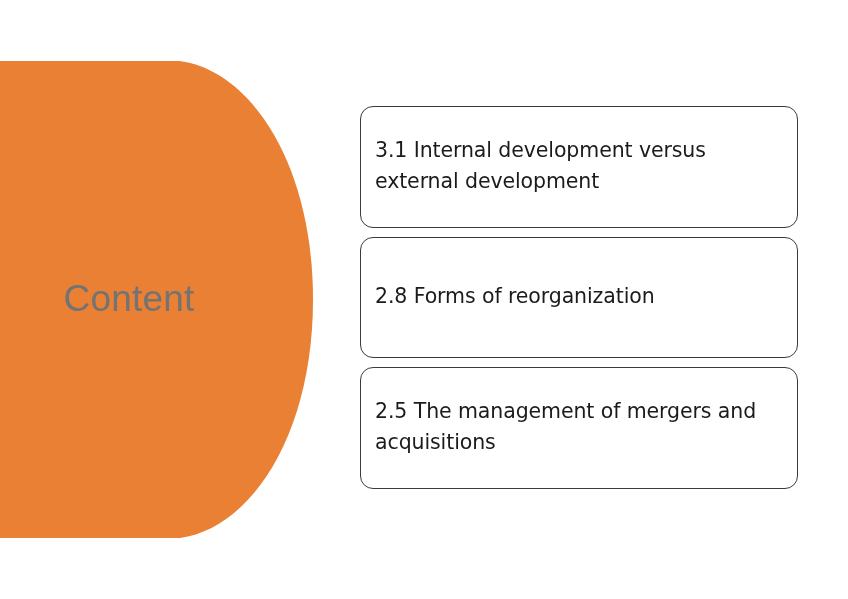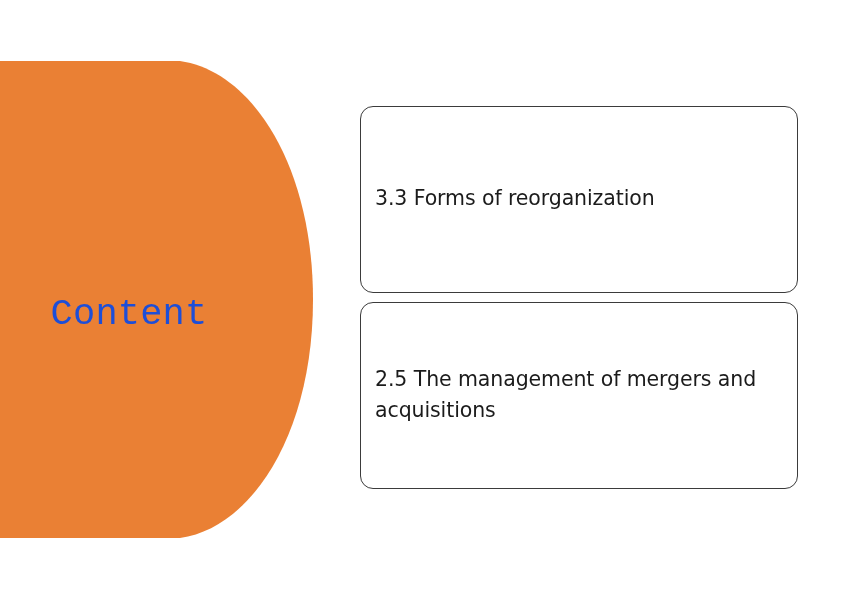--- a/index.html
+++ b/index.html
@@ -32,28 +32,27 @@
     width: 314px;
     height: 477px;
   }
 
   #content-title {
     position: absolute;
     left: 0px;
     top: 276px;
     width: 258px;
     text-align: center;
-    color: #1d4ed8;
-    font-family: Liberation Mono, monospace;
+    color: #737373;
+    font-family: Liberation Sans, sans-serif;
     font-size: 37px;
     font-weight: 300;
     letter-spacing: 0.2px;
     line-height: 46px;
     white-space: nowrap;
-    margin-top: 15px;
   }
 
   
   #list-panel {
     position: absolute;
     left: 360px;
     top: 106px;
     width: 438px;
     height: 383px;
     display: flex;
@@ -87,24 +86,27 @@
   <div id="orange-shape-wrap">
     <svg viewBox="0 0 314 477" xmlns="http://www.w3.org/2000/svg" aria-hidden="true">
       <path d="M 0 0 L 180 0 C 252 10 313 105 313 238.5 C 313 372 252 467 180 477 L 0 477 Z" fill="#ea8034"></path>
     </svg>
   </div>
 
   <div id="content-title">Content</div>
 
   <div id="list-panel">
 
+    <div class="list-box">
+      <span class="list-box-label">3.1 Internal development versus external development</span>
+    </div>
 
 
     <div class="list-box">
-      <span class="list-box-label">3.3 Forms of reorganization</span>
+      <span class="list-box-label">2.8 Forms of reorganization</span>
     </div>
 
     <div class="list-box">
       <span class="list-box-label">2.5 The management of mergers and acquisitions</span>
     </div>
 
   </div>
 </div>
 
 </body></html>

